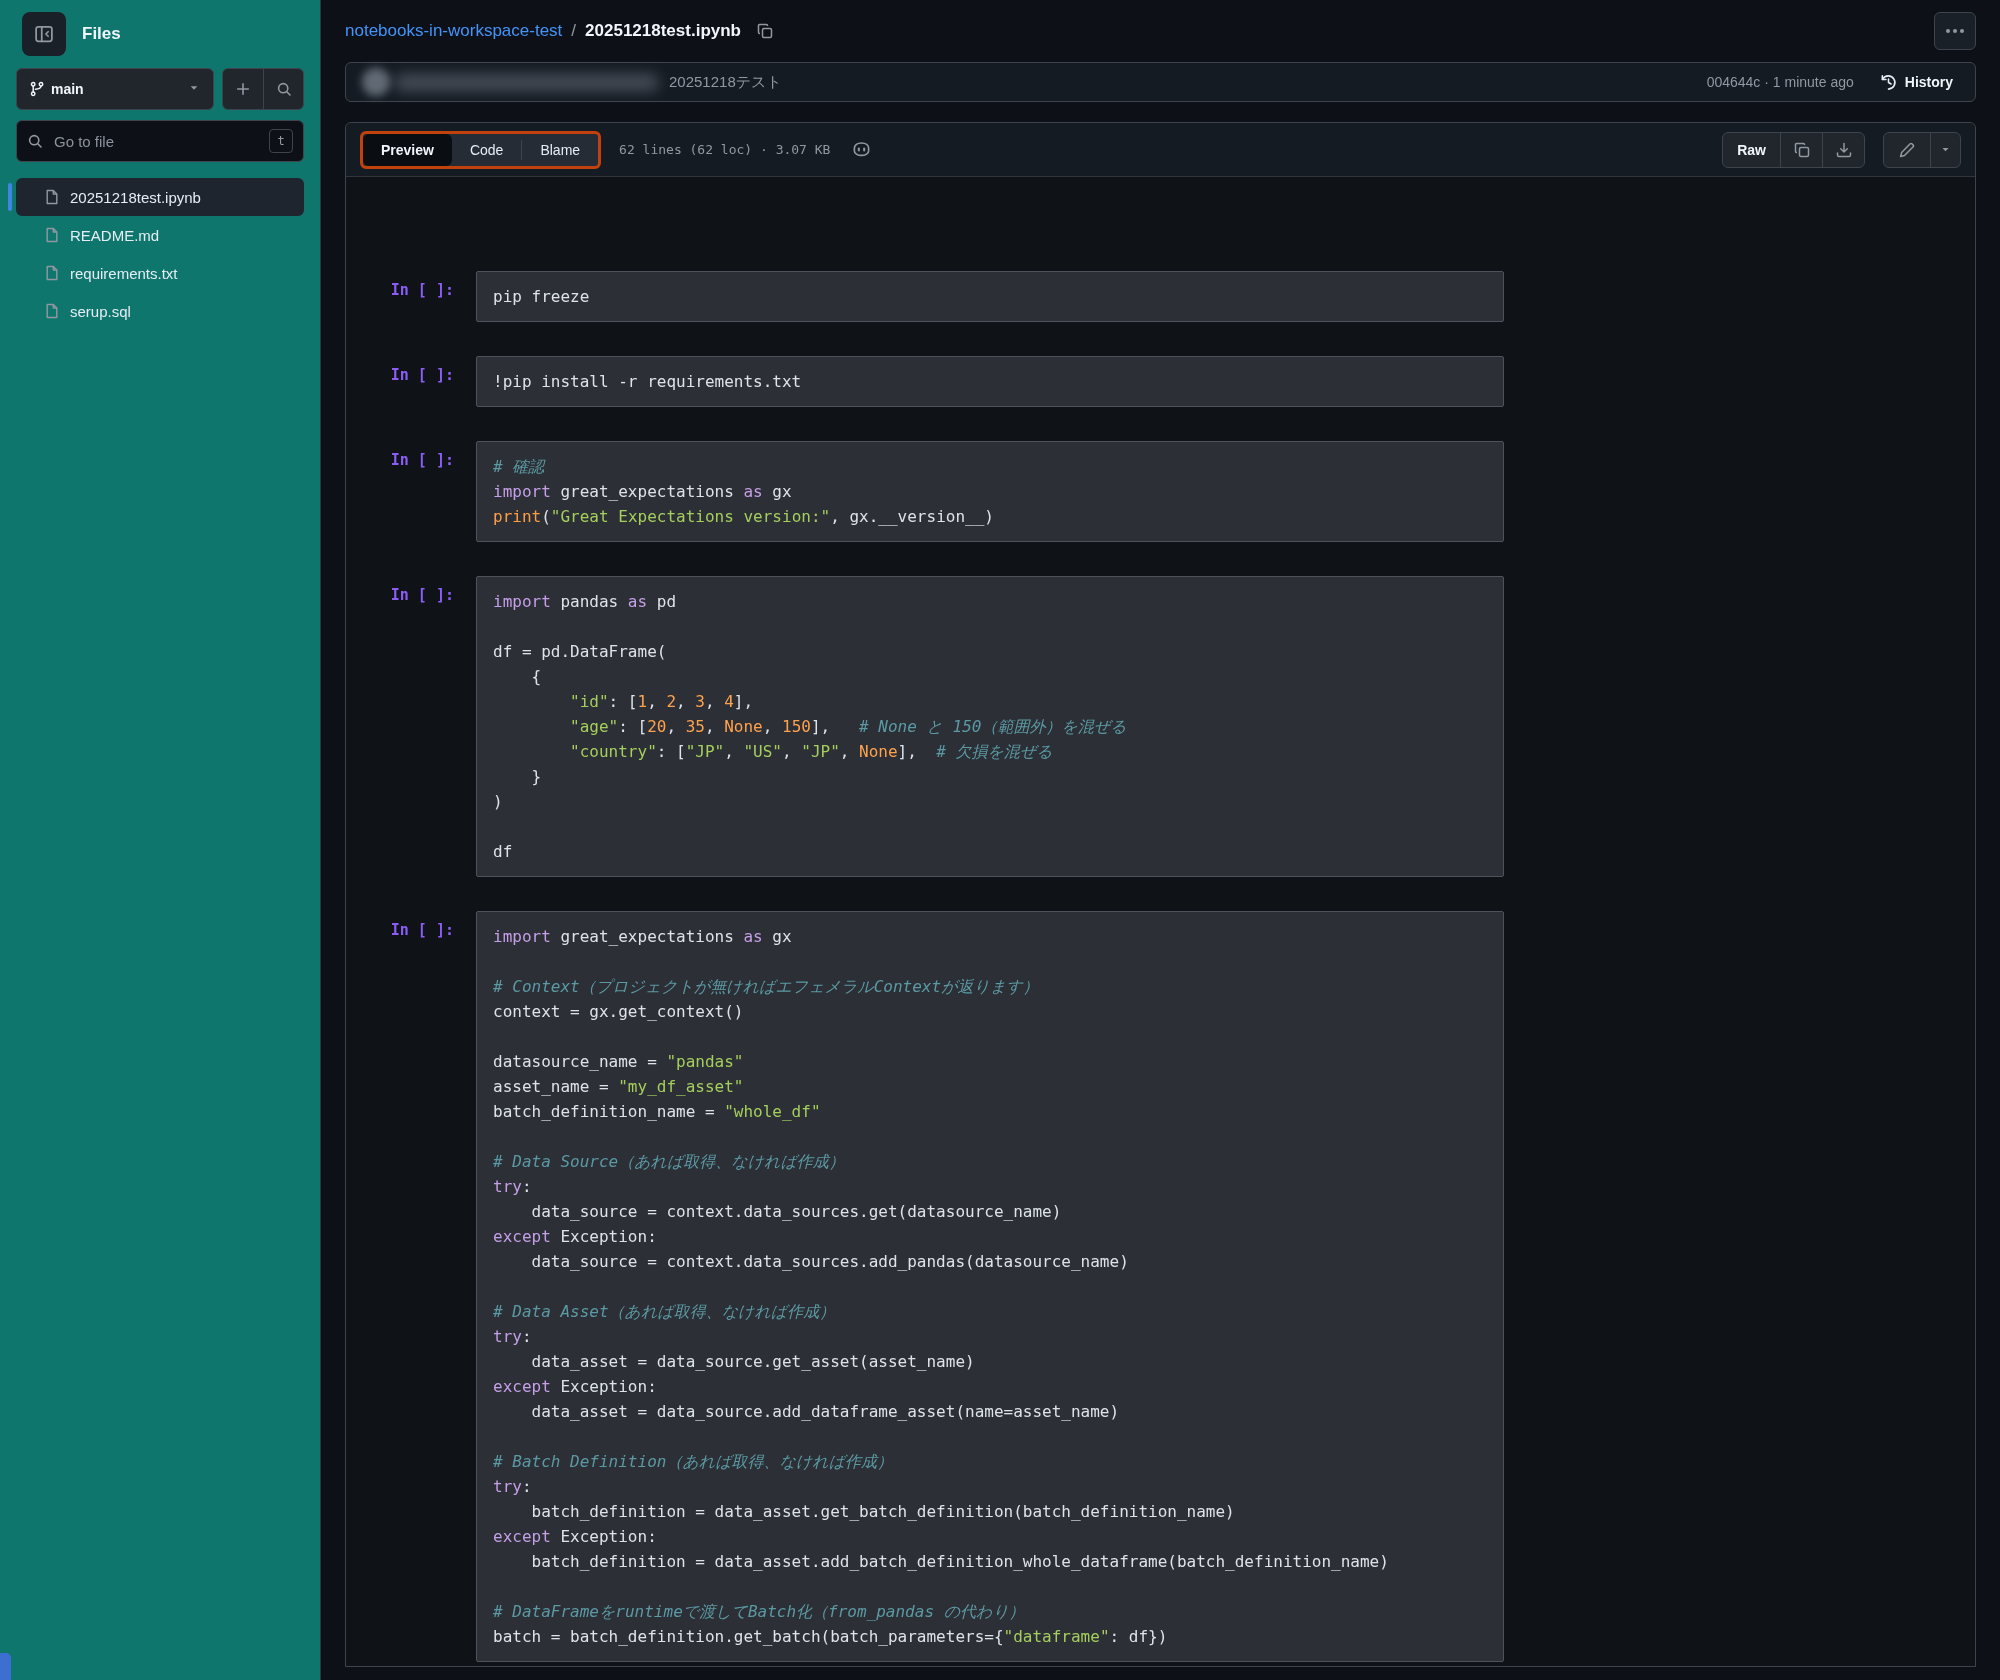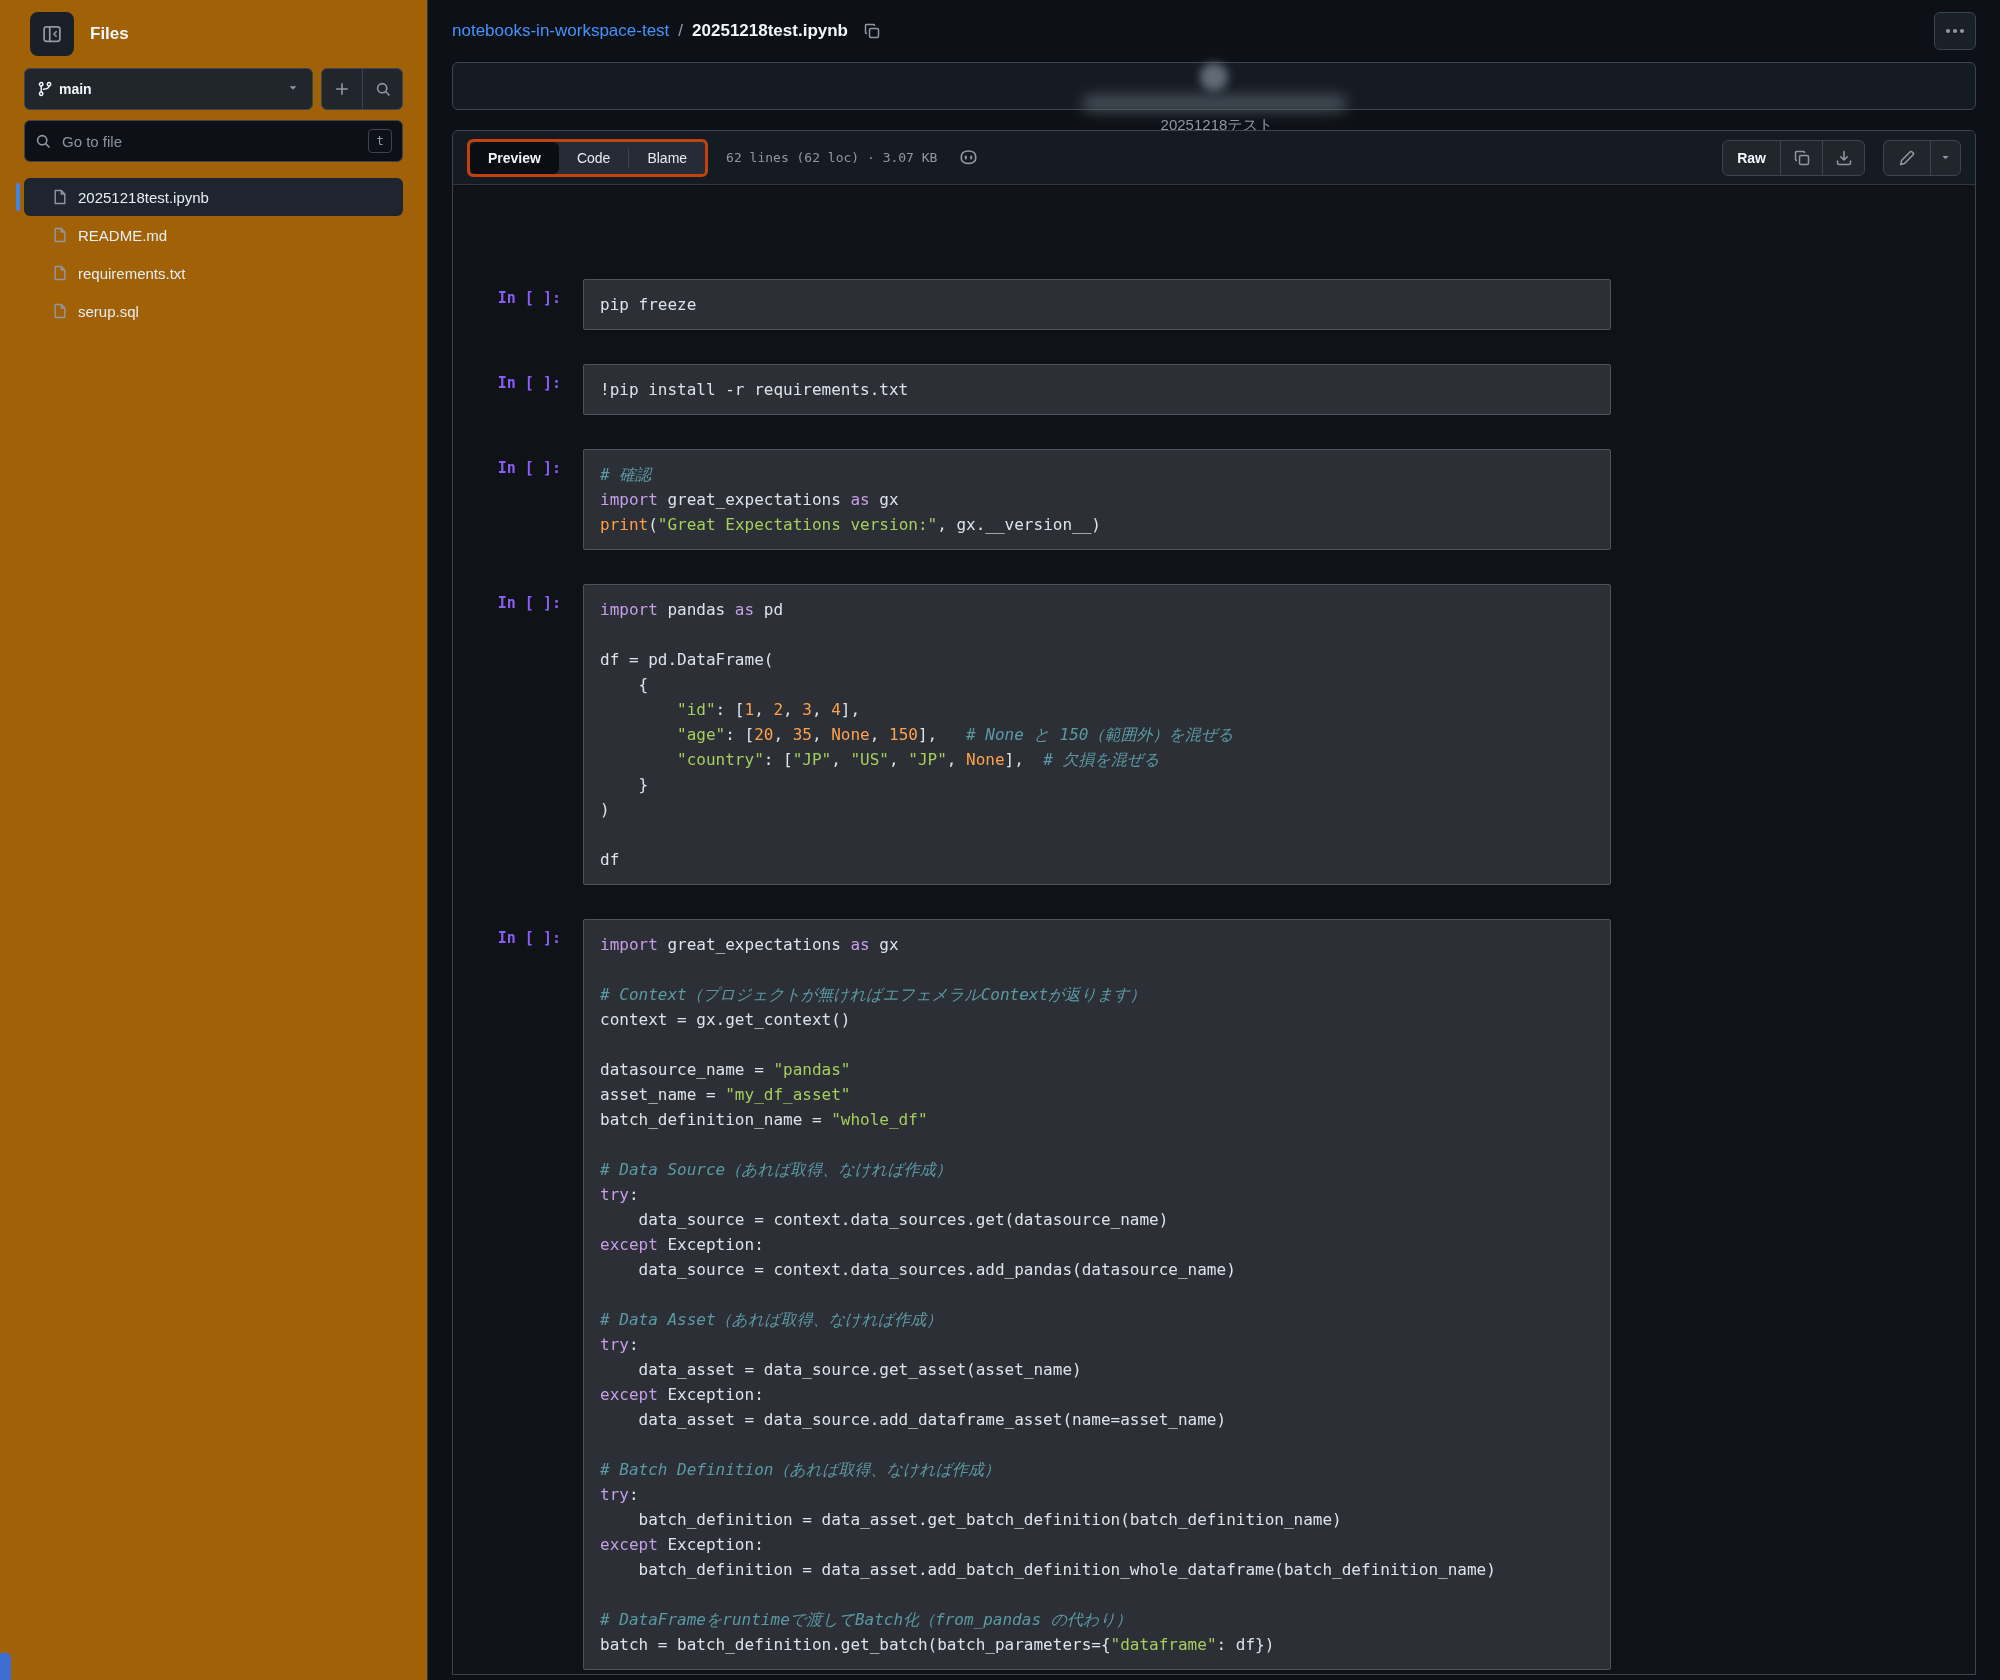--- a/index.html
+++ b/index.html
@@ -4,21 +4,21 @@
 <style>
   html,body{margin:0;padding:0;}
   body{
     width:2000px;height:1680px;overflow:hidden;
     background:#0d1117;color:#f0f6fc;
     font-family:"Liberation Sans",sans-serif;
   }
   .app{position:relative;width:2000px;height:1680px;display:flex;}
 
   
-  .sidebar{width:428px;flex:none;box-sizing:border-box;border-right:1px solid #30363d;padding:10px 24px 0;background:#a16207;}
+  .sidebar{width:321px;flex:none;box-sizing:border-box;border-right:1px solid #30363d;padding:10px 16px 0;background:#0f766e;}
   .sb-header{display:flex;align-items:center;gap:16px;padding:2px 6px 12px;}
   .panel-btn{width:44px;height:44px;border:none;border-radius:8px;background:#1a2028;color:#9198a1;display:flex;align-items:center;justify-content:center;cursor:pointer;}
   .sb-title{font-size:17px;font-weight:700;color:#f0f6fc;}
   .sb-controls{display:flex;gap:8px;padding:0;}
   .branch-btn{flex:1;height:42px;display:flex;align-items:center;gap:6px;background:#21262d;border:1px solid #3d444d;border-radius:6px;color:#f0f6fc;padding:0 12px;cursor:pointer;font-family:inherit;}
   .branch-name{font-size:14px;font-weight:700;color:#f0f6fc;}
   .branch-btn .caret{margin-left:auto;color:#9198a1;}
   .btn-group{display:flex;border:1px solid #3d444d;border-radius:6px;overflow:hidden;background:#21262d;height:42px;box-sizing:border-box;}
   .btn-group button{width:40px;border:none;background:transparent;color:#9198a1;display:flex;align-items:center;justify-content:center;cursor:pointer;}
   .btn-group button + button{border-left:1px solid #3d444d;}
@@ -35,21 +35,21 @@
   
   .main{flex:1;min-width:0;display:flex;flex-direction:column;}
   .crumb-row{display:flex;align-items:center;padding:12px 24px 4px;}
   .crumb-repo{color:#4493f8;font-size:17px;text-decoration:none;cursor:pointer;}
   .crumb-sep{color:#9198a1;margin:0 9px;font-size:17px;}
   .crumb-file{font-size:17px;font-weight:700;color:#f0f6fc;}
   .crumb-copy{margin-left:12px;background:none;border:none;color:#9198a1;cursor:pointer;display:flex;padding:4px;}
   .kebab-btn{margin-left:auto;width:42px;height:38px;border:1px solid #3d444d;border-radius:6px;background:#1a2028;display:flex;align-items:center;justify-content:center;gap:3px;cursor:pointer;}
   .kebab-btn .dot{width:4px;height:4px;border-radius:50%;background:#9198a1;}
 
-  .commit-box{margin:8px 24px 0;height:48px;box-sizing:border-box;border:1px solid #3d444d;border-radius:6px;background:#151b23;display:flex;align-items:center;gap:4px;padding:0 16px;flex-direction:column;}
+  .commit-box{margin:8px 24px 0;height:40px;box-sizing:border-box;border:1px solid #3d444d;border-radius:6px;background:#151b23;display:flex;align-items:center;gap:4px;padding:0 16px;}
   .avatar-blur{width:28px;height:28px;border-radius:50%;background:#7b8590;filter:blur(4px);opacity:.75;flex:none;}
   .name-blur{width:265px;height:17px;border-radius:9px;background:#6c7680;filter:blur(7px);opacity:.55;flex:none;}
   .commit-msg{color:#9198a1;font-size:15px;margin-left:6px;}
   .commit-right{margin-left:auto;display:flex;align-items:center;gap:20px;}
   .sha-time{color:#9198a1;font-size:14px;}
   .history-btn{display:flex;align-items:center;gap:8px;background:none;border:none;color:#f0f6fc;cursor:pointer;font-family:inherit;}
   .history-btn .hlabel{font-size:14px;font-weight:700;color:#f0f6fc;}
   .history-btn svg{color:#e6edf3;}
 
   .file-box{margin:20px 24px 0;border:1px solid #3d444d;border-radius:6px 6px 0 0;background:#0f1317;height:1545px;box-sizing:border-box;overflow:hidden;}

